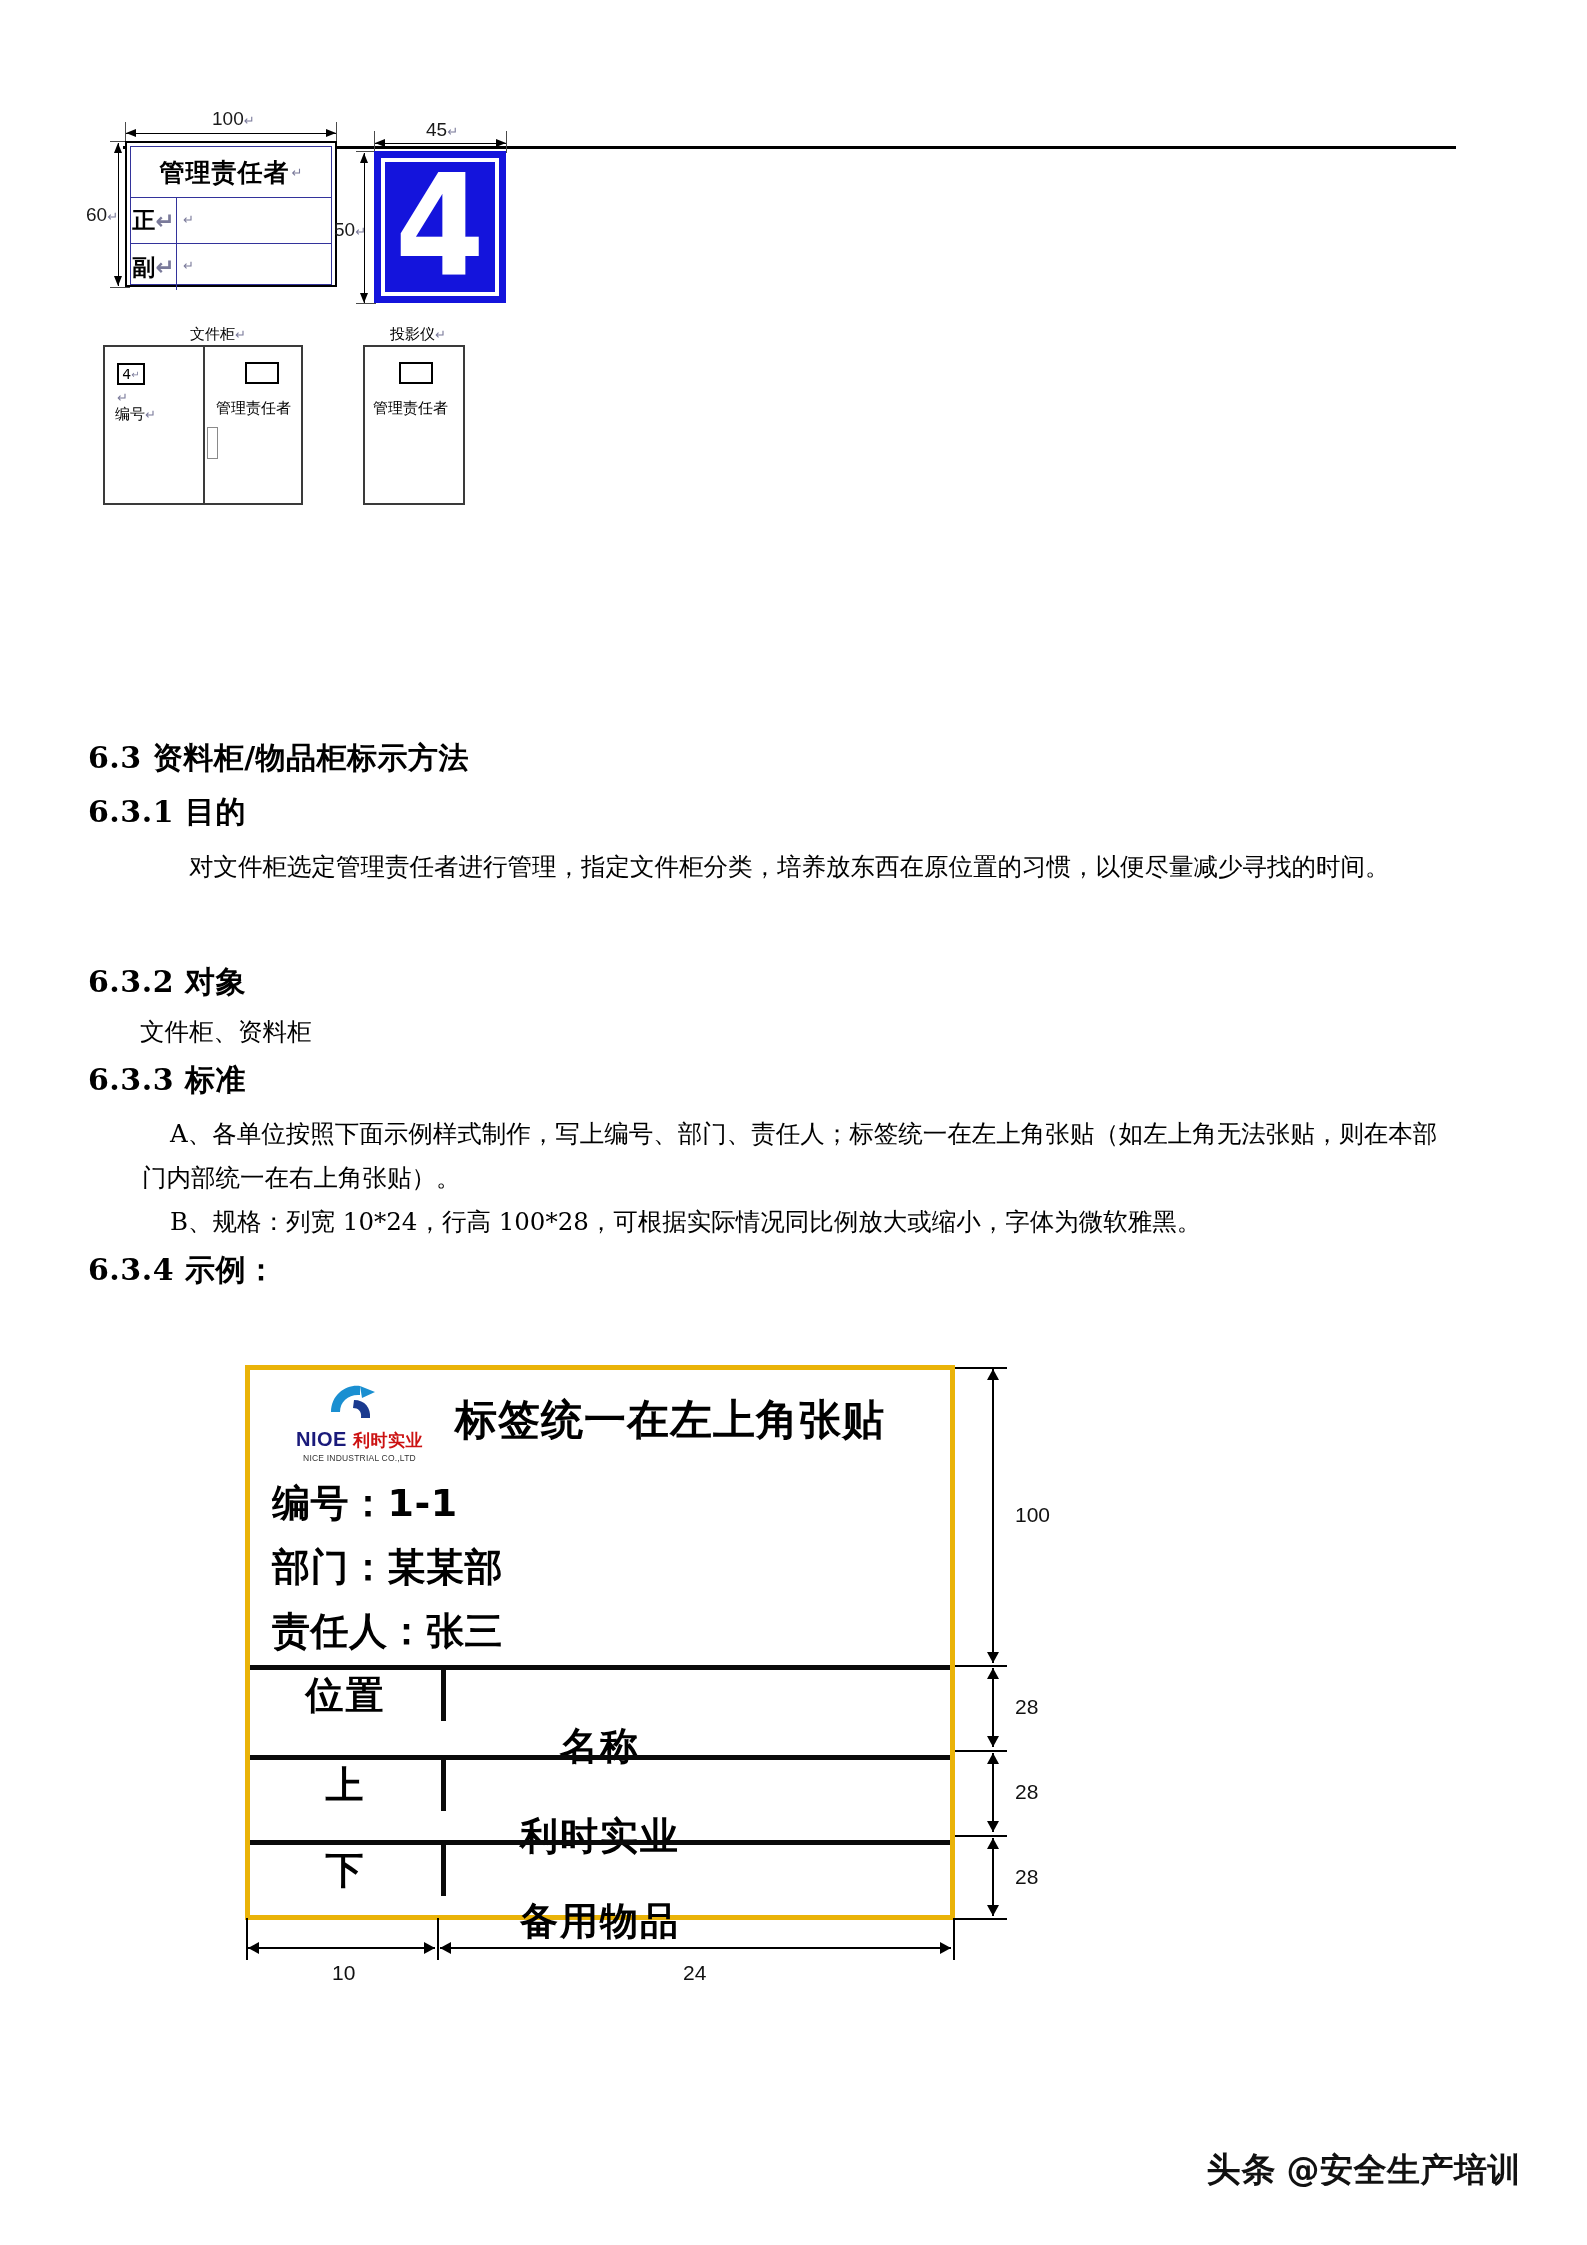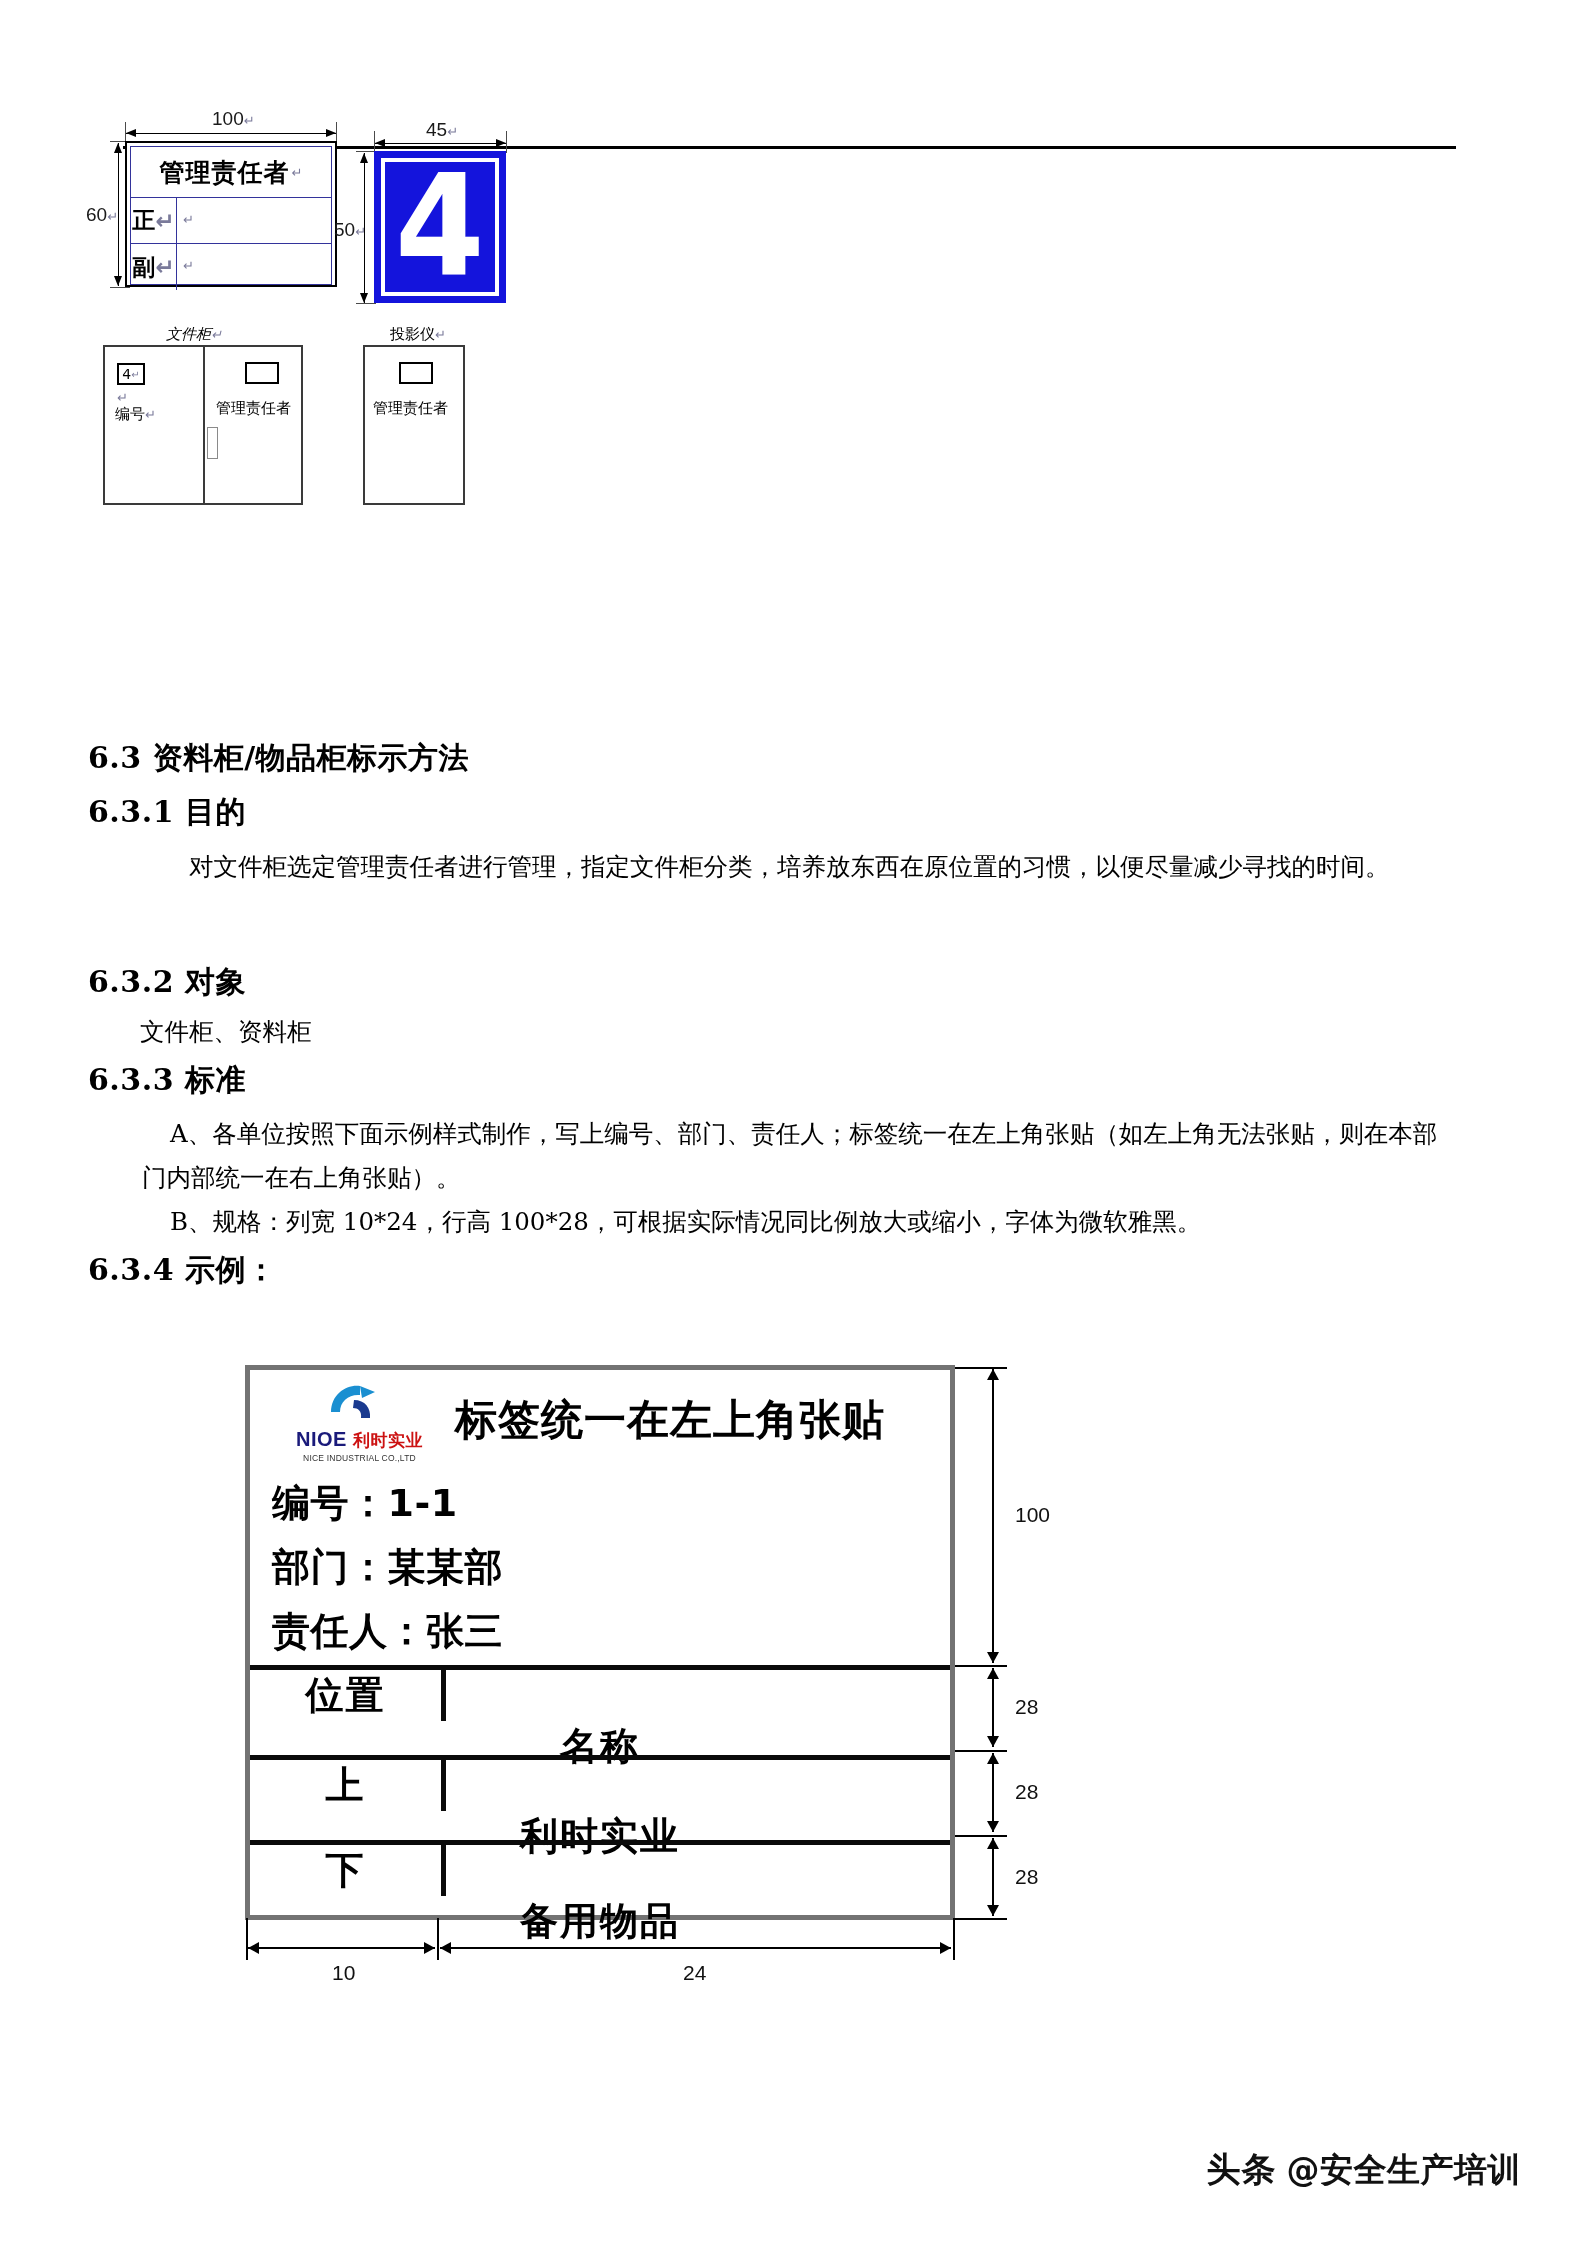--- a/index.html
+++ b/index.html
@@ -98,22 +98,22 @@
   }
   .blue-num{
     font-family:"DejaVu Sans", sans-serif;
     font-weight:bold; font-size:140px; line-height:0.78;
     color:#ffffff; transform:scaleX(0.92);
   }
 
   
   #fig-cabinet{ position:absolute; left:100px; top:325px; width:300px; height:185px; }
   .cab-caption{
-    position:absolute; left:66px; top:0px;
-    font-family:"DejaVu Sans", sans-serif; font-size:15px; white-space:nowrap;font-style:italic;
+    position:absolute; left:90px; top:0px;
+    font-family:"DejaVu Sans", sans-serif; font-size:15px; white-space:nowrap;
   }
   .cab-box{
     position:absolute; left:3px; top:20px; width:200px; height:160px;
     border:2px solid #3a3a3a; box-sizing:border-box; background:#fff;
   }
   .cab-split{
     position:absolute; left:50%; top:0; bottom:0; width:2px; background:#3a3a3a;
   }
   .cab-numbox{
     position:absolute; left:12px; top:16px; width:28px; height:22px;
@@ -169,21 +169,21 @@
     position:absolute;
     font-family:"DejaVu Serif", serif; font-size:24.5px;
     line-height:44px; color:#000;
   }
 
   
   #fig-label{ position:absolute; left:240px; top:1365px; width:1120px; height:700px; }
 
   .lab-box{
     position:absolute; left:5px; top:0px; width:710px; height:555px;
-    border:5px solid #737373; box-sizing:border-box; background:#fff;
+    border:5px solid #eab308; box-sizing:border-box; background:#fff;
   }
   .lab-head{
     position:absolute; left:0; top:0; right:0; height:300px;
     border-bottom:5px solid #0a0a0a; box-sizing:border-box;
   }
   .logo-wrap{
     position:absolute; left:22px; top:12px; width:175px; height:88px;
   }
   .logo-mark{
     position:absolute; left:55px; top:0px; width:54px; height:44px;

